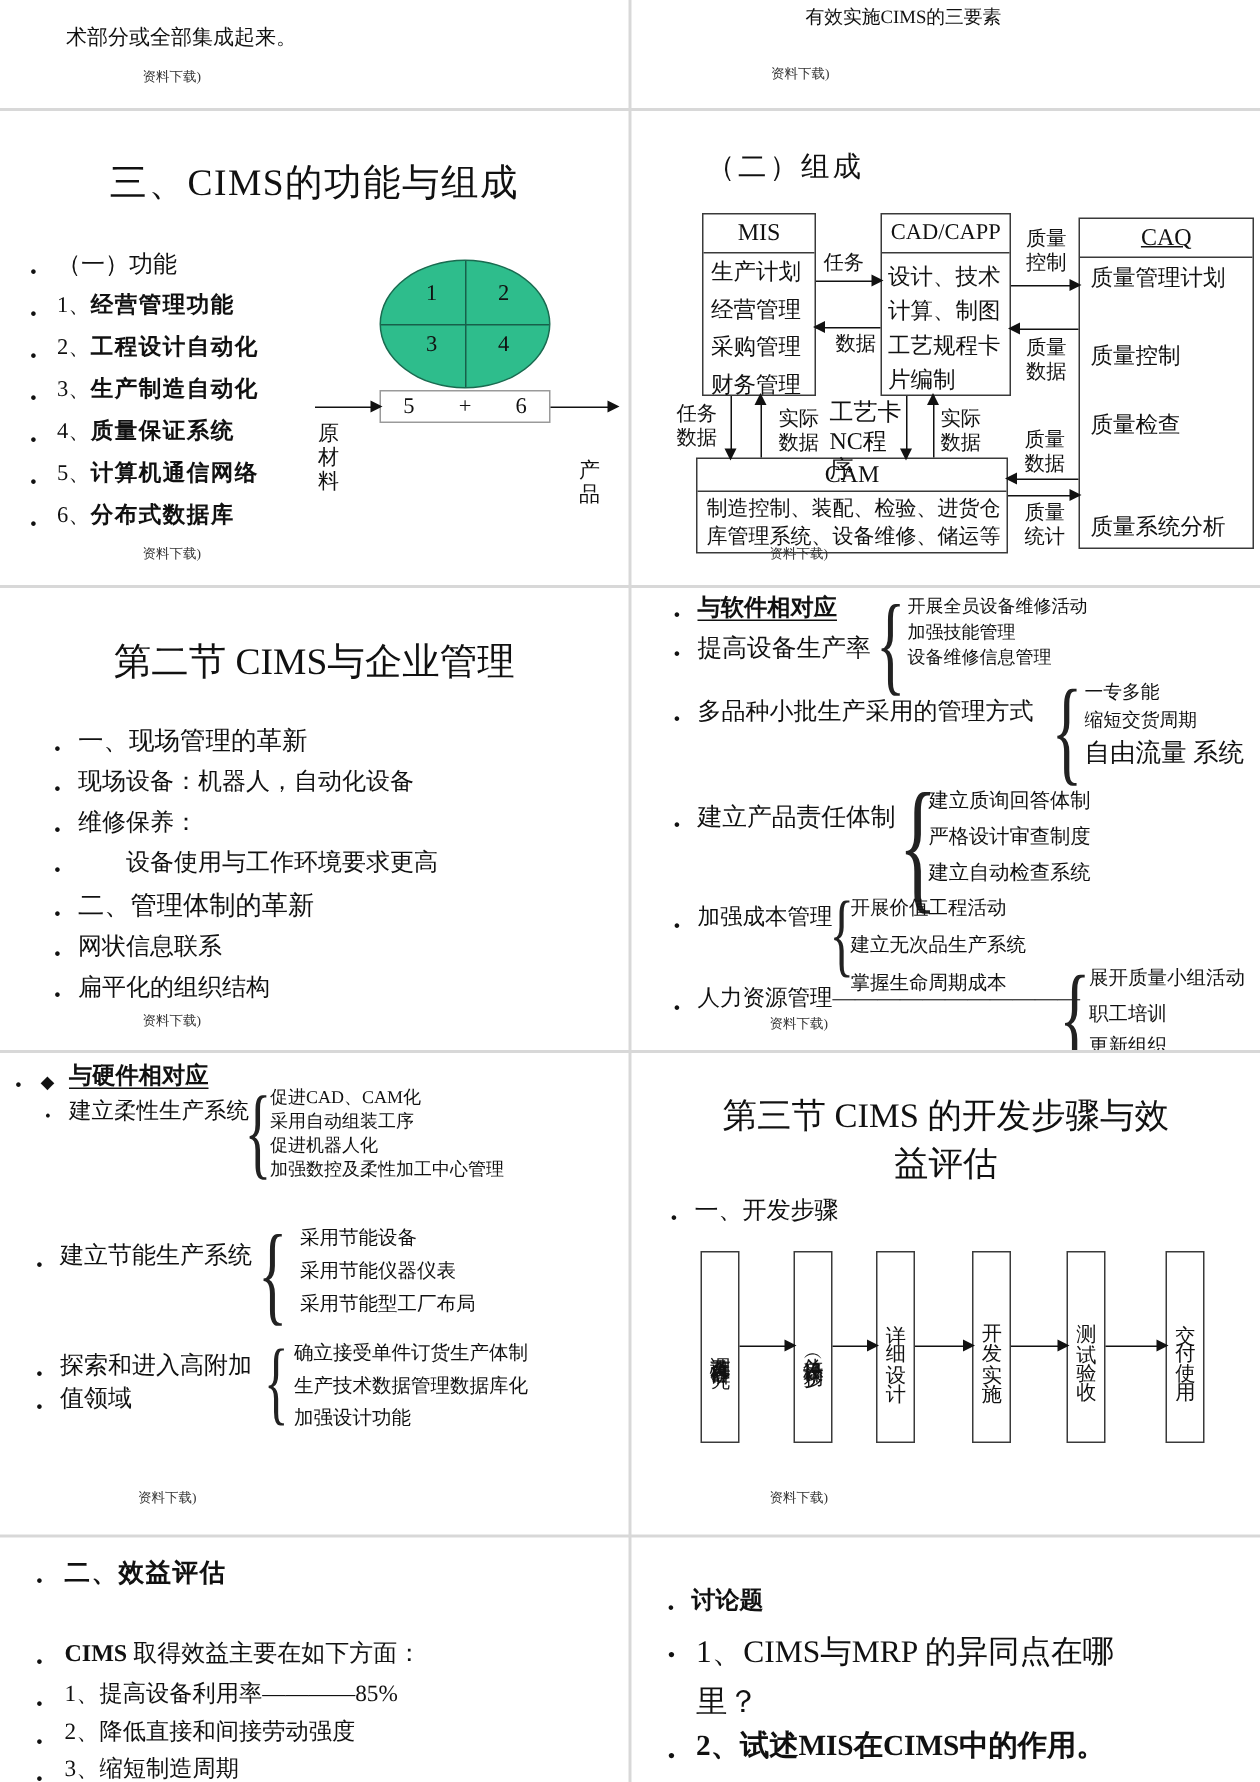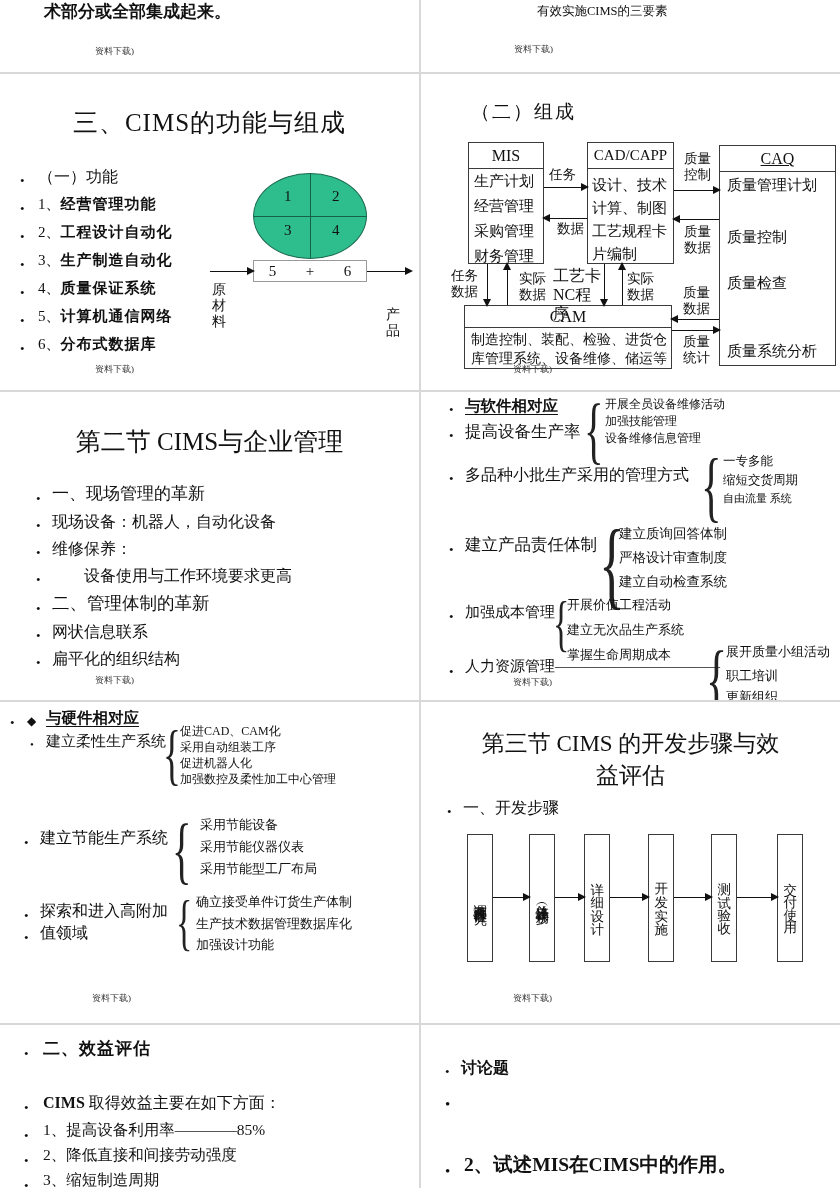--- a/index.html
+++ b/index.html
@@ -50,21 +50,21 @@
   .eq-h{position:absolute;left:0;right:0;top:50%;border-top:1.2px solid #17604a;}
   .eq-v{position:absolute;top:0;bottom:0;left:50%;border-left:1.2px solid #17604a;}
   .qn{position:absolute;font-size:15px;}
 </style>
 </head>
 <body>
 
 <div class="grid">
 
   <div class="cell">
-    <div class="t" style="left:44px;top:2px;font-size:17px;font-weight:bold;">术部分或全部集成起来。</div>
+    <div class="t" style="left:44px;top:18px;font-size:14px;">术部分或全部集成起来。</div>
     <div class="ft" style="left:95px;top:45px;">资料下载)</div>
   </div>
 
   <div class="cell">
     <div class="t" style="left:116px;top:4px;font-size:12.5px;">有效实施CIMS的三要素</div>
     <div class="ft" style="left:93px;top:43px;">资料下载)</div>
   </div>
 
   <div class="cell">
     <div class="t ctr" style="top:34px;font-size:25px;letter-spacing:1px;">三、CIMS的功能与组成</div>
@@ -198,21 +198,21 @@
     <div class="brace" style="left:163px;top:3px;font-size:74px;">{</div>
     <div class="t" style="left:184px;top:5px;font-size:12px;">开展全员设备维修活动</div>
     <div class="t" style="left:184px;top:22px;font-size:12px;">加强技能管理</div>
     <div class="t" style="left:184px;top:39px;font-size:12px;">设备维修信息管理</div>
 
     <span class="blt" style="left:28px;top:80px;">•</span>
     <div class="t" style="left:44px;top:73px;font-size:16px;">多品种小批生产采用的管理方式</div>
     <div class="brace" style="left:280px;top:58px;font-size:78px;">{</div>
     <div class="t" style="left:302px;top:62px;font-size:12.5px;">一专多能</div>
     <div class="t" style="left:302px;top:81px;font-size:12.5px;">缩短交货周期</div>
-    <div class="t" style="left:302px;top:100px;font-size:11px;">自由流量 系统</div>
+    <div class="t" style="left:302px;top:100px;font-size:17px;">自由流量 系统</div>
 
     <span class="blt" style="left:28px;top:151px;">•</span>
     <div class="t" style="left:44px;top:143px;font-size:16.5px;">建立产品责任体制</div>
     <div class="brace" style="left:178px;top:126px;font-size:98px;">{</div>
     <div class="t" style="left:198px;top:134px;font-size:13.5px;">建立质询回答体制</div>
     <div class="t" style="left:198px;top:158px;font-size:13.5px;">严格设计审查制度</div>
     <div class="t" style="left:198px;top:182px;font-size:13.5px;">建立自动检查系统</div>
 
     <span class="blt" style="left:28px;top:218px;">•</span>
     <div class="t" style="left:44px;top:211px;font-size:15px;">加强成本管理</div>
@@ -311,18 +311,19 @@
     <div class="t" style="left:43px;top:121px;font-size:15.5px;">2、降低直接和间接劳动强度</div>
     <span class="blt" style="left:24px;top:154px;">•</span>
     <div class="t" style="left:43px;top:146px;font-size:15.5px;">3、缩短制造周期</div>
   </div>
 
   <div class="cell">
     <span class="blt" style="left:24px;top:40px;">•</span>
     <div class="t bold" style="left:40px;top:33px;font-size:16px;">讨论题</div>
 
     <span class="blt" style="left:24px;top:72px;font-size:15px;">•</span>
+    <div class="w" style="left:43px;top:60px;width:314px;font-size:21px;line-height:33px;">1、CIMS与MRP 的异同点在哪里？</div>
 
     <span class="blt" style="left:24px;top:139px;font-size:15px;">•</span>
     <div class="t bold" style="left:43px;top:128px;font-size:19.5px;">2、试述MIS在CIMS中的作用。</div>
   </div>
 
 </div>
 
 </body></html>

